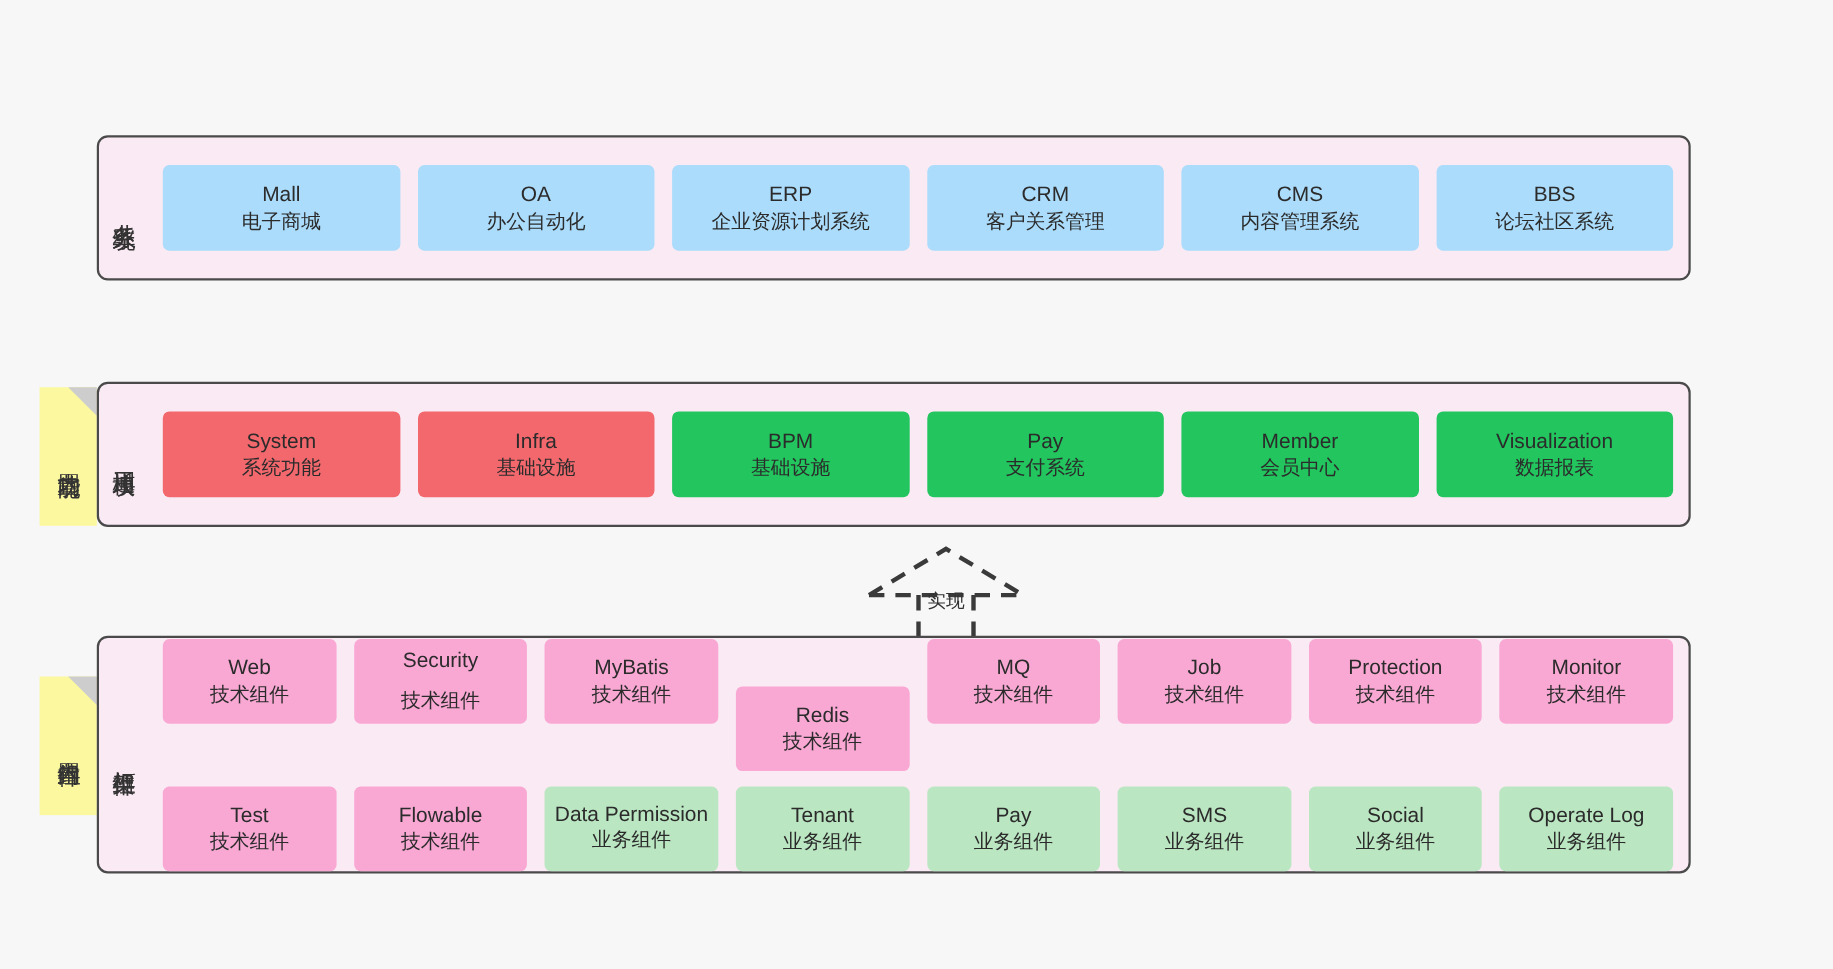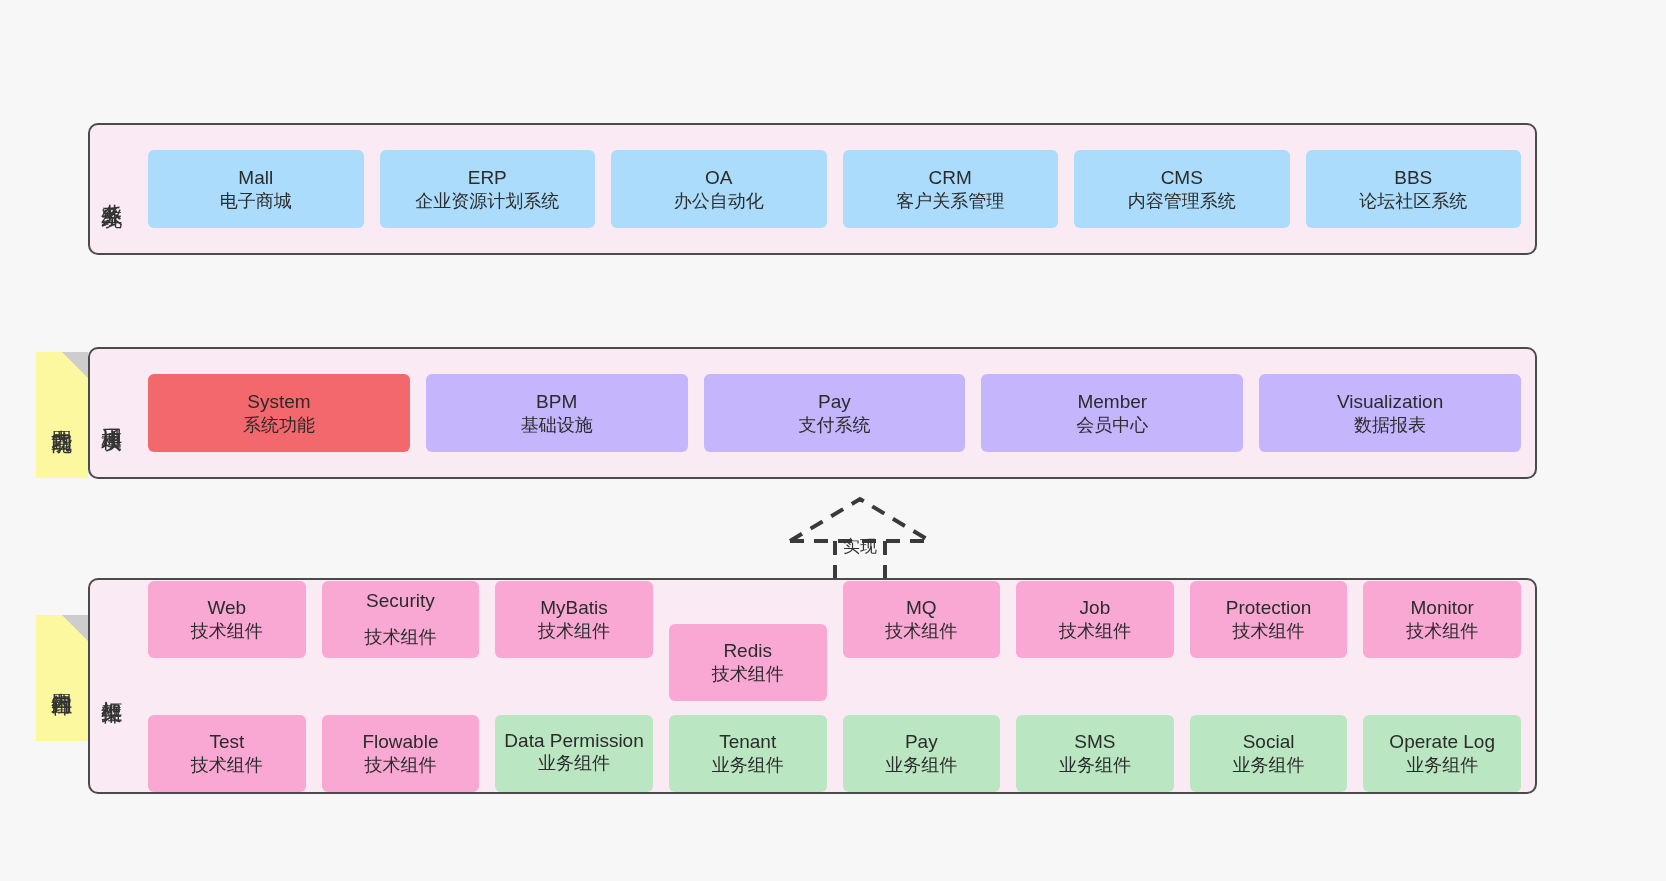--- a/index.html
+++ b/index.html
@@ -60,21 +60,21 @@
     color: #2b2b2b;
     line-height: 1.25;
     padding: 6px 4px;
   }
   .node .t-en { font-size: 19px; }
   .node .t-cn { font-size: 18px; }
   .node.tall { min-height: 78px; }
 
   .c-blue        { background: #abdcfb; }
   .c-red         { background: #f2686d; }
-  .c-pink        { background: #c4b5fd; }
+  .c-pink        { background: #22c55e; }
   .c-green       { background: #f9a8d4; }
   .c-greenlight  { background: #bbe6c2; }
 
   
   .sticky {
     position: absolute;
     background: #fbf8a0;
     color: #333;
     font-size: 21px;
     line-height: 1.12;
@@ -109,26 +109,26 @@
 
   <div class="layer" id="layer-business" style="left:88px; top:113px; width:1449px; height:132px;margin-top:10px;">
     <div class="layer-title">业务系统</div>
     <div class="layer-body">
       <div class="row">
         <div class="node tall c-blue" style="height:76px;">
           <span class="t-en">Mall</span>
           <span class="t-cn">电子商城</span>
         </div>
         <div class="node tall c-blue" style="height:76px;">
+          <span class="t-en">OA</span>
+          <span class="t-cn">办公自动化</span>
+        </div>
+        <div class="node tall c-blue" style="height:76px;">
           <span class="t-en">ERP</span>
           <span class="t-cn">企业资源计划系统</span>
-        </div>
-        <div class="node tall c-blue" style="height:76px;">
-          <span class="t-en">OA</span>
-          <span class="t-cn">办公自动化</span>
         </div>
         <div class="node tall c-blue" style="height:76px;">
           <span class="t-en">CRM</span>
           <span class="t-cn">客户关系管理</span>
         </div>
         <div class="node tall c-blue" style="height:76px;">
           <span class="t-en">CMS</span>
           <span class="t-cn">内容管理系统</span>
         </div>
         <div class="node tall c-blue" style="height:76px;">
@@ -145,20 +145,24 @@
     <span>内置功能</span>
   </div>
 
   <div class="layer" id="layer-module" style="left:88px; top:347px; width:1449px; height:132px;">
     <div class="layer-title">通用模块</div>
     <div class="layer-body">
       <div class="row">
         <div class="node tall c-red" style="height:76px;">
           <span class="t-en">System</span>
           <span class="t-cn">系统功能</span>
+        </div>
+        <div class="node tall c-red" style="height:76px;">
+          <span class="t-en">Infra</span>
+          <span class="t-cn">基础设施</span>
         </div>
         <div class="node tall c-pink" style="height:76px;">
           <span class="t-en">BPM</span>
           <span class="t-cn">基础设施</span>
         </div>
         <div class="node tall c-pink" style="height:76px;">
           <span class="t-en">Pay</span>
           <span class="t-cn">支付系统</span>
         </div>
         <div class="node tall c-pink" style="height:76px;">

